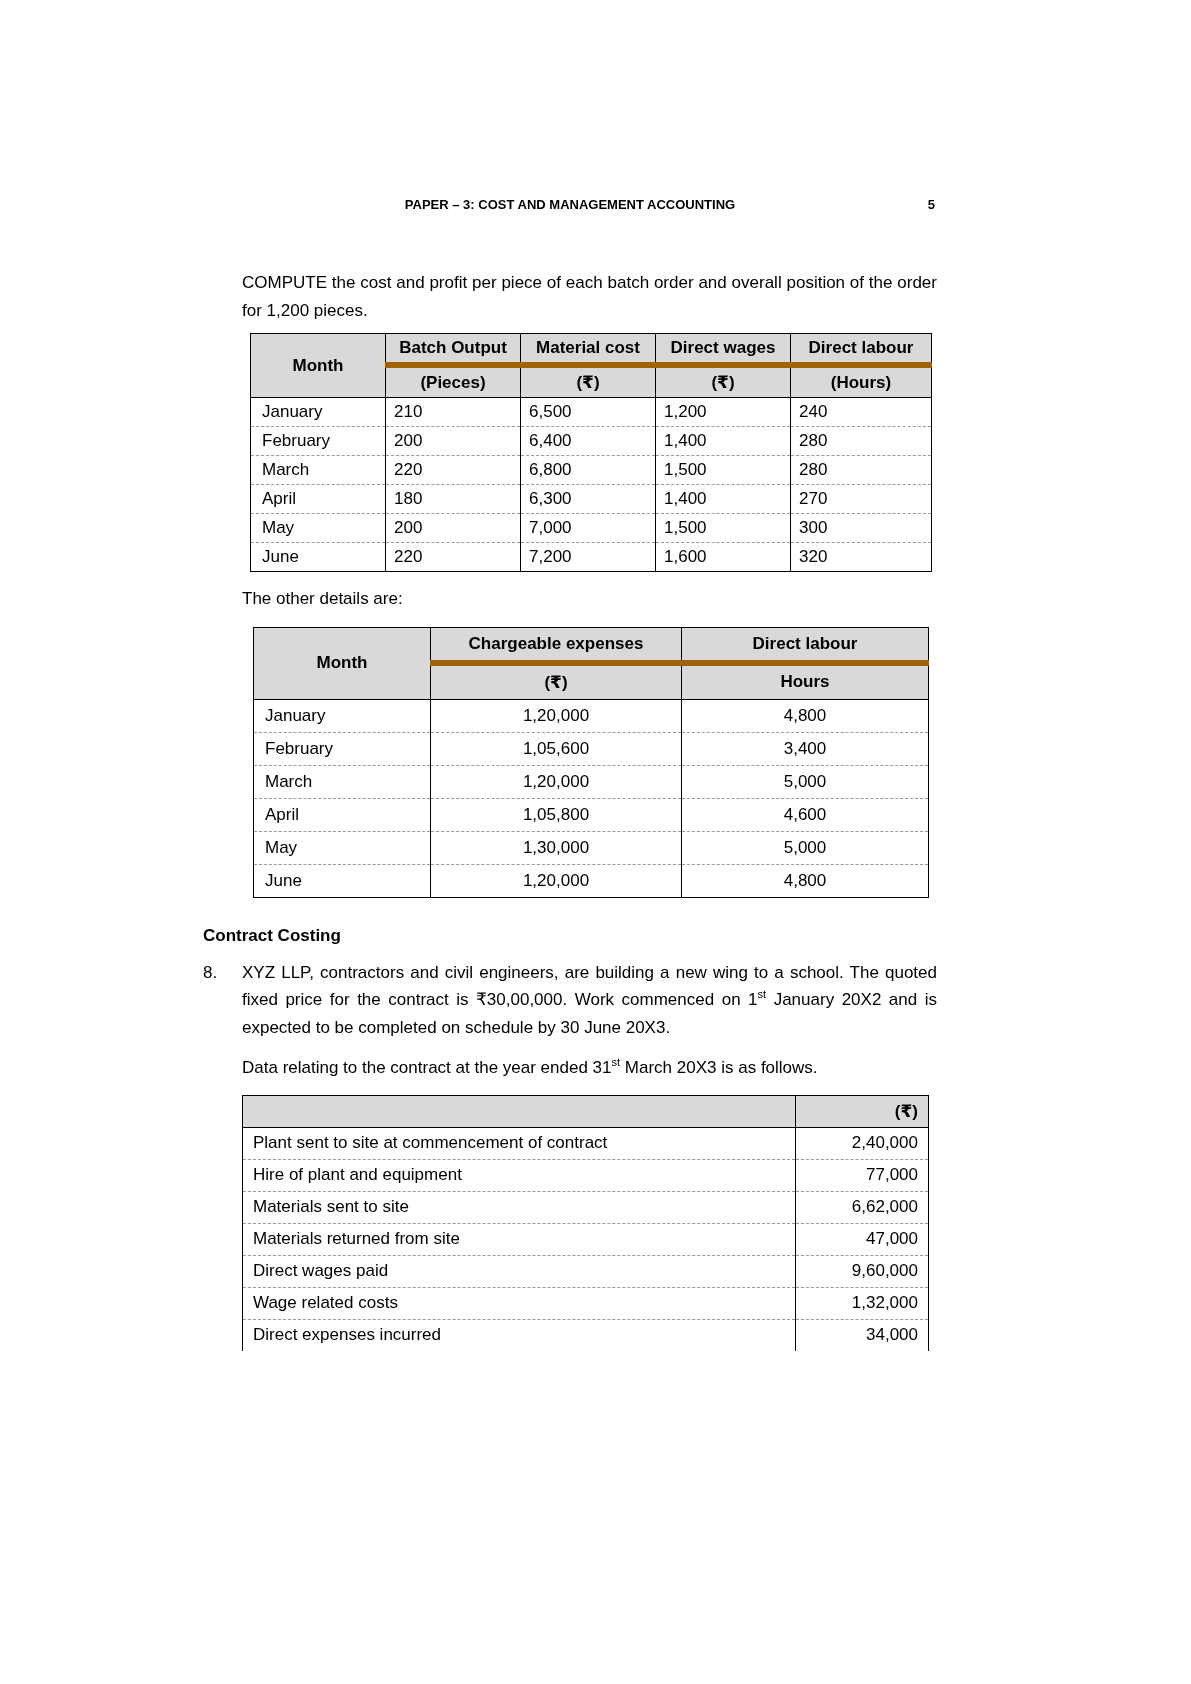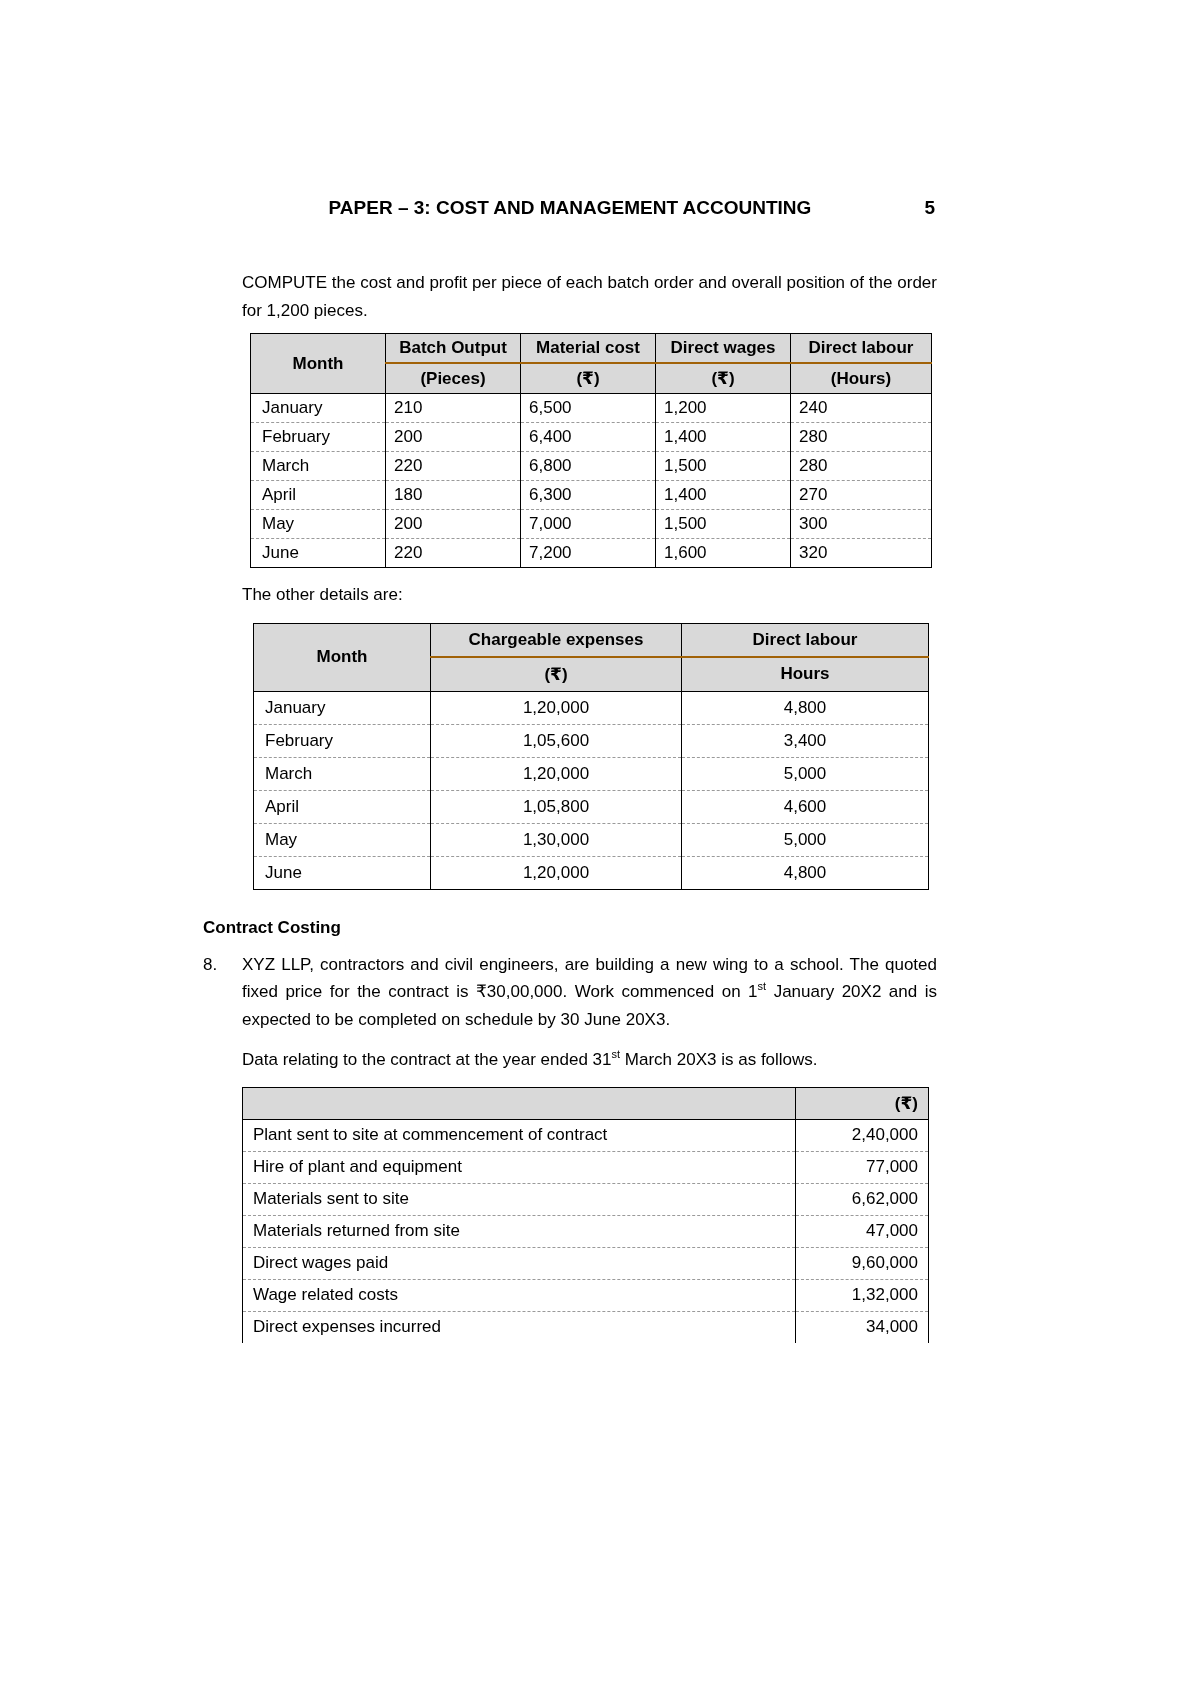--- a/index.html
+++ b/index.html
@@ -14,21 +14,21 @@
   .page {
     position: absolute;
     left: 203px;
     top: 197px;
     width: 734px;
   }
 
   
   .doc-header {
     position: relative;
-    font-size: 19px;
+    font-size: 13px;
     font-weight: bold;
     text-align: center;
     height: 22px;
   }
   .doc-header .page-number {
     position: absolute;
     right: 2px;
     top: 0;
   }
 
@@ -78,21 +78,21 @@
     text-align: center;
     padding: 4px 6px;
     border-left: 1px solid #000;
   }
   td {
     padding: 4px 8px;
     border-left: 1px solid #000;
     border-top: 1px dashed #9a9a9a;
   }
   tbody tr:first-child td { border-top: 1px solid #000; }
-  .hdr-line2 th { border-top: 2px solid #a16207; }
+  .hdr-line2 th { border-top: 6px solid #a16207; }
 
   
   .t1 { margin-top: 9px; margin-left: 47px; width: 681px; }
   .t1 col.c-month { width: 135px; }
   .t1 col.c-out   { width: 135px; }
   .t1 col.c-mat   { width: 135px; }
   .t1 col.c-wag   { width: 135px; }
   .t1 col.c-lab   { width: 141px; }
   .t1 td { height: 29px; }
   .t1 td:first-child { text-align: left; padding-left: 11px; }

